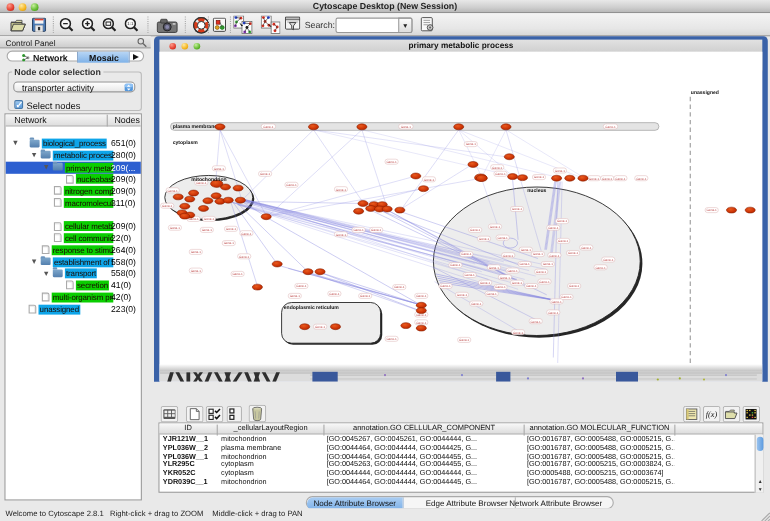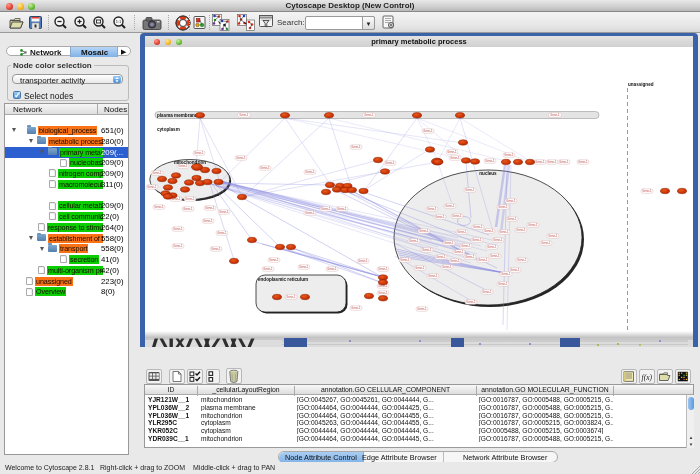--- a/index.html
+++ b/index.html
@@ -45,21 +45,21 @@
 #tree { left:4px; top:70px; width:125px; height:352px; background:#fff; border:1px solid #999; overflow:hidden; }
 #tree-header { position:absolute; left:0; top:0; width:100%; height:10.5px; background:linear-gradient(#f6f6f6,#dedede); border-bottom:1px solid #aaa; }
 #tree-header .h1 { position:absolute; left:8px; top:1px; font-size:8px; color:#111; }
 #tree-header .h2 { position:absolute; left:99px; top:1px; font-size:8px; color:#111; }
 #tree-header .hsep { position:absolute; left:92px; top:0; height:10.5px; border-left:1px solid #aaa; }
 .trow { position:absolute; left:0; width:125px; height:10.75px; }
 .trow .lbl { position:absolute; top:0.7px; font-size:7.2px; letter-spacing:-0.1px; color:#1a0a00; padding:0 1px; white-space:nowrap; overflow:hidden; }
 .trow .cnt { position:absolute; left:96px; top:0.7px; font-size:7.8px; color:#000; }
 .trow .arr { position:absolute; top:2.8px; width:0; height:0; border-left:2.6px solid transparent; border-right:2.6px solid transparent; border-top:4px solid #555; }
 .gbg { background:#0ace00; }
-.rbg { background:#f97316; }
+.rbg { background:#0ea5e9; }
 .fold { position:absolute; top:1.2px; width:9px; height:7px; background:linear-gradient(#7fa8cc,#537fae); border-radius:1px; }
 .fold:before { content:""; position:absolute; left:0; top:-1.5px; width:4px; height:2px; background:#6c95bd; border-radius:1px 1px 0 0; }
 .page { position:absolute; top:0.8px; width:6.5px; height:8px; background:#fff; border:0.7px solid #aaa; border-radius:0 2px 0 0; box-shadow:inset -1px 1px 0 #eee; }
 .selrow { background:#2c5fd0; }
 
 
 #frame { left:140px; top:33px; width:558px; height:314px; background:#3a62a8; border-radius:4px 4px 0 0; }
 #ftitle { position:absolute; left:5px; top:3px; width:548px; height:29px;
   background:linear-gradient(#e2e2e2,#c2c2c2 70%,#aaa); border-bottom:1px solid #777; }
 #ftitle .t { width:100%; text-align:center; font-size:7.5px; font-weight:bold; color:#111; line-height:11px; }
@@ -78,35 +78,35 @@
 .drow .c0 { left:3px; width:50px; font-weight:bold; }
 .drow .c1 { left:56px; width:94px; }
 .drow .c2 { left:152px; width:178px; }
 .drow .c3 { left:334px; width:134px; }
 #dp-scroll { position:absolute; left:541px; top:10px; width:8px; height:53px; background:#f0f0f0; border-left:1px solid #bbb; }
 #dp-thumb { position:absolute; left:1px; top:2px; width:6px; height:13px; background:linear-gradient(90deg,#9cc4ee,#5b9ae0); border-radius:3px; }
 .sarr { position:absolute; left:0.5px; width:7px; font-size:4.5px; color:#333; text-align:center; }
 #dp-tabs { left:142px; top:99px; width:280px; height:12px; background:#f6f6f6; border:1px solid #aaa; border-radius:6px; }
 .dtab { position:absolute; top:0; height:12px; font-size:7.3px; color:#111; text-align:center; line-height:11px; padding:0 6px; }
 #dtab1 { left:0; background:linear-gradient(#aacdf2,#7cb0e8); border-radius:6px 0 0 6px; border-right:1px solid #8aa8cc; }
-#dtab2 { left:77px; border-right:1px solid #bbb; }
+#dtab2 { left:102px; border-right:1px solid #bbb; }
 #dtab3 { left:178px; }
 
 
 #status { left:0; top:462px; width:700px; height:12px; background:#e9e9e9; font-size:7px; color:#222; }
 #status span { position:absolute; top:2px; }
 </style>
 </head>
 <body>
 
 <div id="titlebar" class="abs">
   <div id="tl-r" class="tl abs"></div>
     <div id="tl-y" class="tl abs"></div>
     <div id="tl-g" class="tl abs"></div>
-  <div class="title">Cytoscape Desktop (New Control)</div>
+  <div class="title">Cytoscape Desktop (New Session)</div>
 </div>
 
 <div id="toolbar" class="abs">
   <svg class="abs" style="left:9px;top:4px" width="15" height="13" viewBox="0 0 15 13">
       <path d="M1 4 L5 4 L6 2.5 L11 2.5 L11 4.5" fill="#d8d8a8" stroke="#555" stroke-width="0.8"></path>
       <path d="M1 12 L1 4.5 L11 4.5 L11 6 L14 6 L11.5 12 Z" fill="#cfcf96" stroke="#444" stroke-width="0.9"></path>
       <path d="M3.2 6 L14 6 L11.5 12 L1 12 Z" fill="#dedeaa" stroke="#444" stroke-width="0.9"></path>
     </svg>
 <svg class="abs" style="left:29px;top:4px" width="13" height="13" viewBox="0 0 13 13">
       <rect x="0.5" y="0.5" width="12" height="12" rx="1" fill="#4a7ab5" stroke="#223a5a" stroke-width="0.9"></rect>
@@ -208,20 +208,27 @@
   <div class="tsep abs" style="left:134px"></div>
   <div class="tsep abs" style="left:168px"></div>
   <div class="tsep abs" style="left:189px"></div>
   <div class="tsep abs" style="left:209px"></div>
   <div id="search-label" class="abs">Search:</div>
   <div id="search-box" class="abs"></div>
   <div id="search-arrow" class="abs">▼</div>
 </div>
 
 <div id="cp" class="abs">
+  <div id="cp-header" class="abs">
+      <span>Control Panel</span>
+    <svg class="abs" style="left:124px;top:1px" width="10" height="9" viewBox="0 0 10 9">
+        <circle cx="4" cy="3.5" r="2.5" fill="none" stroke="#666" stroke-width="1"></circle>
+        <line x1="6" y1="5.5" x2="9" y2="8.5" stroke="#666" stroke-width="1.2"></line>
+      </svg>
+  </div>
   <div id="cp-tabs" class="abs">
     <div id="tab-mosaic" class="abs"></div>
     <svg class="abs" style="left:13px;top:1.5px" width="7" height="7" viewBox="0 0 7 7">
         <circle cx="1.5" cy="1.5" r="1.4" fill="#2ba02b"></circle>
         <circle cx="5.5" cy="3.5" r="1.4" fill="#9a9a9a"></circle>
         <circle cx="1.5" cy="5.5" r="1.4" fill="#2ba02b"></circle>
         <path d="M1.5 1.5 L5.5 3.5 L1.5 5.5" stroke="#555" stroke-width="0.7" fill="none"></path>
       </svg>
     <span class="tn" style="left:23px;top:1px">Network</span>
     <span class="tn" style="left:74px;top:1px">Mosaic</span>
@@ -313,25 +320,20 @@
       </div>
 <div class="trow" style="top:161.30px">
         <span class="page" style="left:33px"></span>
         <span class="lbl gbg" style="left:42px;max-width:56px">multi-organism pro</span>
         <span class="cnt" style="">42(0)</span>
       </div>
 <div class="trow" style="top:172.05px">
         <span class="page" style="left:21px"></span>
         <span class="lbl rbg" style="left:30px;max-width:68px">unassigned</span>
         <span class="cnt" style="">223(0)</span>
-      </div>
-<div class="trow" style="top:182.80px">
-        <span class="page" style="left:21px"></span>
-        <span class="lbl gbg" style="left:30px;max-width:68px">Overview</span>
-        <span class="cnt" style="">8(0)</span>
       </div>
   </div>
 </div>
 
 <div id="frame" class="abs">
   <div id="ftitle">
     <div class="ftl abs" style="left:9px; background:radial-gradient(circle at 35% 30%, #ff9a8a, #e33d2e 60%, #b02015);"></div>
     <div class="ftl abs" style="left:20px; background:radial-gradient(circle at 35% 30%, #ffe9a0, #f5b51e 60%, #c78a10);"></div>
     <div class="ftl abs" style="left:31px; background:radial-gradient(circle at 35% 30%, #c8f0a0, #62ba2f 60%, #3d8b1a);"></div>
     <div class="t">primary metabolic process</div>
@@ -991,21 +993,21 @@
         <div class="c2">[GO:0044464, GO:0044444, GO:0044445, G...</div>
         <div class="c3">[GO:0016787, GO:0005488, GO:0005215, G...</div>
       </div>
     <div id="dp-scroll">
       <div id="dp-thumb"></div>
       <div class="sarr" style="bottom:8px">▲</div>
       <div class="sarr" style="bottom:1px">▼</div>
     </div>
   </div>
   <div id="dp-tabs" class="abs">
-    <div id="dtab1" class="dtab">Node Attribute Control</div>
+    <div id="dtab1" class="dtab">Node Attribute Browser</div>
     <div id="dtab2" class="dtab">Edge Attribute Browser</div>
     <div id="dtab3" class="dtab">Network Attribute Browser</div>
   </div>
 </div>
 
 <div id="status" class="abs">
   <span style="left:5px">Welcome to Cytoscape 2.8.1</span>
   <span style="left:100px">Right-click + drag to ZOOM</span>
   <span style="left:193px">Middle-click + drag to PAN</span>
 </div>

